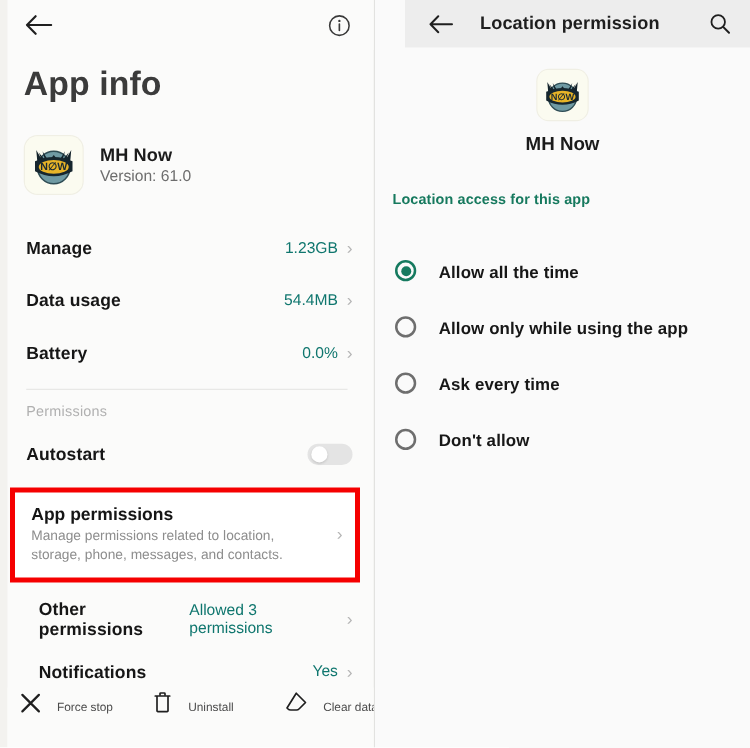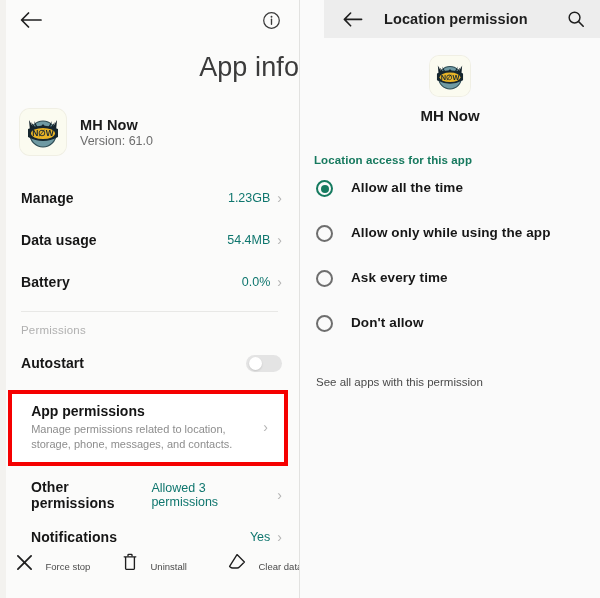--- a/index.html
+++ b/index.html
@@ -29,22 +29,22 @@
   }
   .back-arrow {
     width:26px; height:26px;
     display:flex; align-items:center; justify-content:center;
     color:#1f1f1f;
   }
   .back-arrow svg { display:block; }
   .info-icon { width:22px; height:22px; display:flex; align-items:center; justify-content:center; }
 
   .page-title {
-    font-size:27px; font-weight:400; color:#3b3b3b;
-    padding:12px 0 0 19px; letter-spacing:.1px;text-align:right;
+    font-size:27px; font-weight:700; color:#3b3b3b;
+    padding:12px 0 0 19px; letter-spacing:.1px;
   }
 
   .app-header {
     display:flex; align-items:center; gap:14px;
     padding:26px 0 0 20px;
   }
   .app-icon {
     width:46px; height:46px; border-radius:10px;
     background:#fbfbf0;
     position:relative; overflow:hidden; flex:none;
@@ -81,21 +81,21 @@
     box-shadow:0 1px 2px rgba(0,0,0,.14);
   }
 
   
   .highlight-box {
     position:relative;
     margin:6px 11px 0 8px;
     border:4px solid #f50000;
     background:#ffffff;
     padding:9px 10px 10px 13px;
-    display:flex; align-items:center; justify-content:center;
+    display:flex; align-items:center; justify-content:space-between;
   }
   .hl-title { font-size:14px; font-weight:700; color:#151515; }
   .hl-sub {
     font-size:11px; color:#8d8d8d; line-height:1.35; margin-top:3px;
     max-width:232px;
   }
 
   .bottom-rows { margin-top:8px;margin-left:10px; }
 
   .action-bar {
@@ -135,21 +135,21 @@
   }
   .app-block .name { font-size:15px; font-weight:700; color:#1b1b1b; margin-top:11px; }
 
   .access-label {
     font-size:11.5px; font-weight:700; color:#16795e;
     padding:30px 0 0 14px; letter-spacing:.1px;
   }
 
   .options { padding:14px 0 0 0; }
   .option {
-    display:flex; align-items:flex-start; gap:18px;
+    display:flex; align-items:flex-end; gap:18px;
     height:45px; padding-left:16px;
   }
   .radio {
     width:17px; height:17px; border-radius:50%;
     border:2px solid #6e6e6e; flex:none;
     display:flex; align-items:center; justify-content:center;
     background:transparent;
   }
   .radio.checked { border-color:#157a5f; }
   .radio.checked::after {
@@ -338,16 +338,15 @@
       <div class="option">
         <span class="radio"></span>
         <span class="otext">Ask every time</span>
       </div>
       <div class="option">
         <span class="radio"></span>
         <span class="otext">Don't allow</span>
       </div>
     </div>
 
-    <div class="see-all">See all apps with this permission</div>
   </div>
 
 </div>
 
 </body></html>

